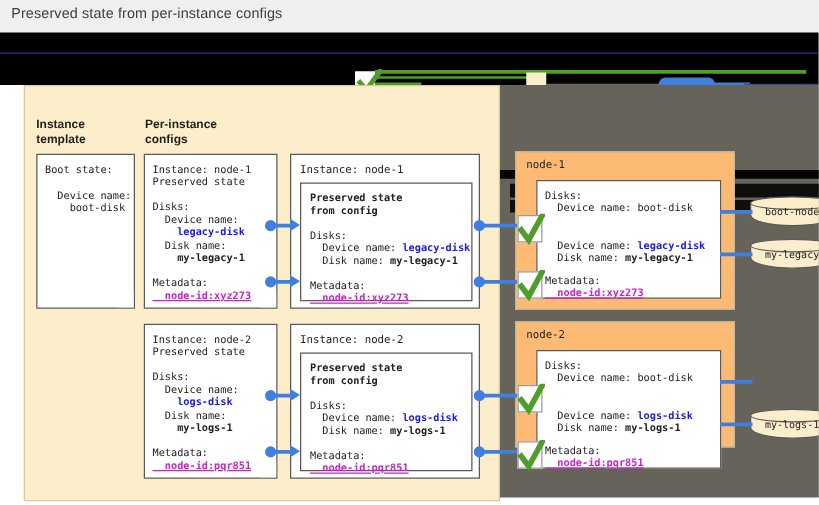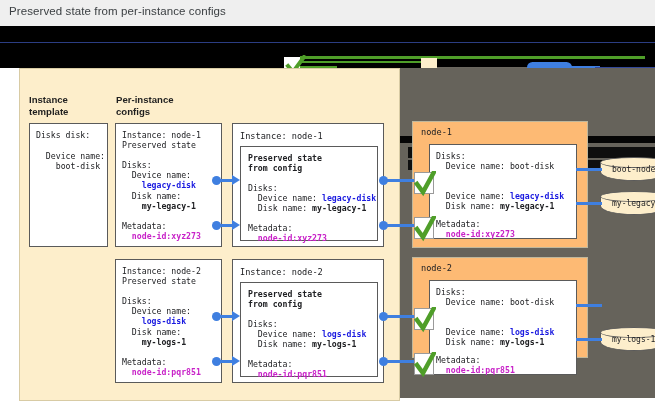--- a/index.html
+++ b/index.html
@@ -131,21 +131,21 @@
     position:absolute; background:#ffffff; border:1px solid #5a5a5a;
   }
 
   
   .mono{
     font-family:"DejaVu Sans Mono","Liberation Mono",monospace;
     font-size:8.2px; line-height:10.4px; color:#202124;
     white-space:pre; letter-spacing:0px;
   }
   .c-blue{ color:#1a1ae0; font-weight:bold; }
-  .c-magenta{ color:#c822c8; font-weight:bold; }
+  .c-magenta{ color:#c822c8; font-weight:bold;text-decoration:underline; }
   .c-black-b{ color:#202124; font-weight:bold; }
 
   
   .nodecard{
     position:absolute; background:#fdba74; border:1px solid #bfb79c;
   }
   .nodecard .nodelabel{
     position:absolute; left:8px; top:5px;
     font-family:"DejaVu Sans Mono","Liberation Mono",monospace;
     font-size:8.6px; color:#202124;
@@ -226,21 +226,21 @@
   <div id="right-title-redact-2"></div>
 
   <div class="col-head" style="left:13px; top:26px;">Instance
 template</div>
 
   <div class="col-head" style="left:100px; top:26px;">Per-instance
 configs</div>
 
 
   <div class="paper" style="left:13px; top:55px; width:79px; height:124px;">
-    <div class="mono" style="position:absolute; left:6px; top:6px;">Disks disk:</div>
+    <div class="mono" style="position:absolute; left:6px; top:6px;">Boot state:</div>
     <div class="mono" style="position:absolute; left:6px; top:27px;">  Device name:</div>
     <div class="mono" style="position:absolute; left:6px; top:37px;">    boot-disk</div>
     <div class="foldline">
       <div class="fold"></div>
         <div class="fold-inner"></div>
     </div>
   </div>
 
   <div class="paper" style="left:99px; top:55px; width:107px; height:124px;">
     <div class="mono" style="position:absolute; left:6px; top:6px;">Instance: node-1</div>

